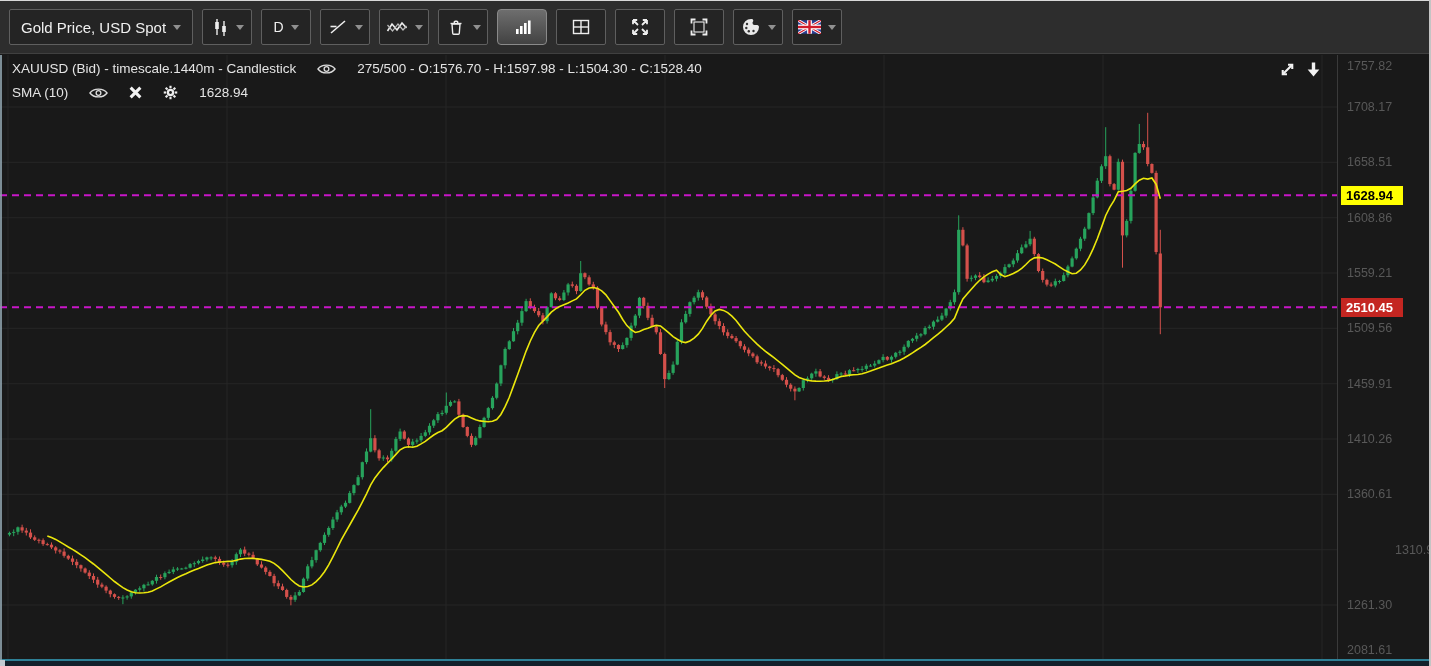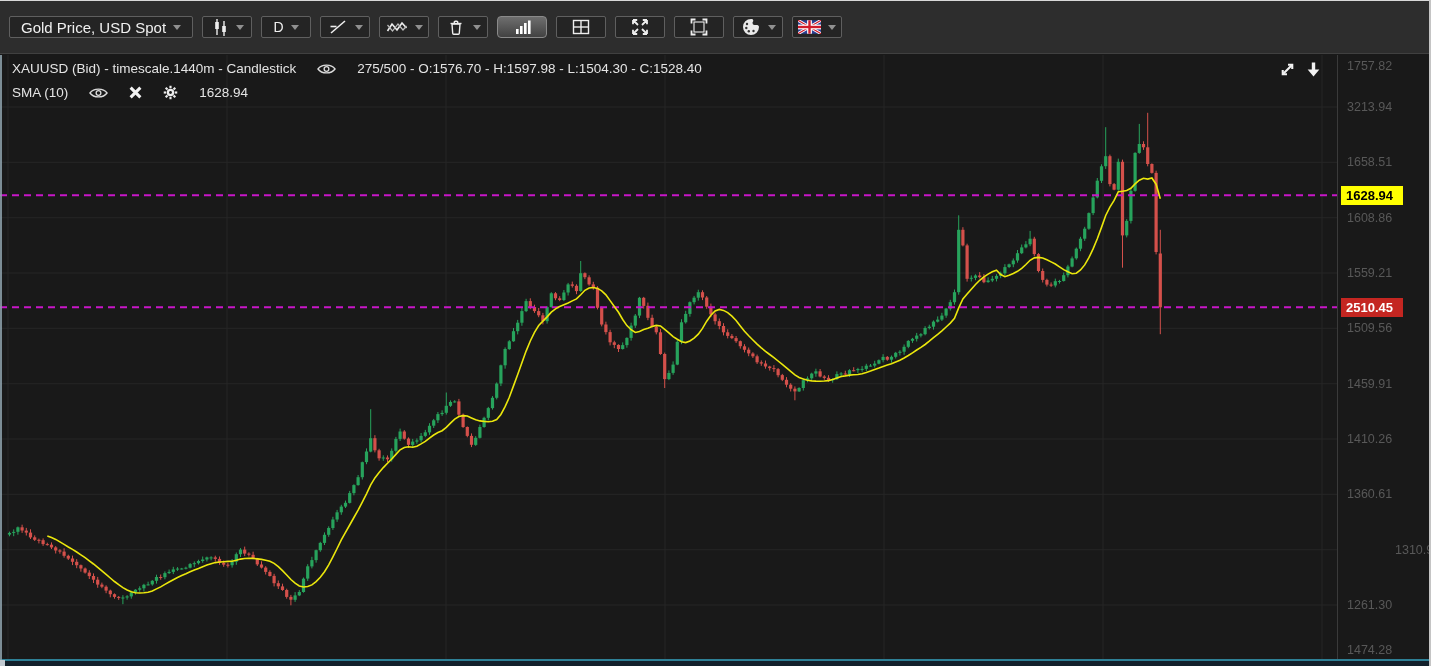--- a/index.html
+++ b/index.html
@@ -6,21 +6,21 @@
   .app{position:relative;width:1431px;height:666px;background:#191919;overflow:hidden;
        font-family:"Liberation Sans",sans-serif;-webkit-font-smoothing:antialiased;}
   
   .edge-top{position:absolute;left:0;top:0;width:1431px;height:1px;background:#d8d8d8;}
   .edge-right{position:absolute;left:1429px;top:0;width:2px;height:666px;background:#c4c4c4;}
   .edge-left{position:absolute;left:0;top:55px;width:2px;height:605px;background:#8ea2ad;opacity:.85;}
   .corner-bl{position:absolute;left:0;top:660px;width:5px;height:6px;background:#c2cad1;}
   
   .toolbar{position:absolute;left:0;top:1px;width:1431px;height:53px;background:#2d2d2d;
            border-bottom:1px solid #404040;display:flex;align-items:center;gap:9px;padding-left:9px;box-sizing:border-box;}
-  .tbtn{height:22px;background:#242424;border:1px solid #5f5f5f;border-radius:2px;
+  .tbtn{height:36px;background:#242424;border:1px solid #5f5f5f;border-radius:2px;
         display:flex;align-items:center;justify-content:center;gap:7px;color:#f0f0f0;cursor:pointer;box-sizing:border-box;}
   .tbtn.iconbtn{width:50px;}
   .tbtn.symbol{padding:0 11px;font-size:15px;white-space:nowrap;}
   .tbtn.active{background:linear-gradient(#6e6e6e,#424242);border-color:#8a8a8a;border-radius:4px;}
   .tbtn .tf{font-size:14px;color:#f0f0f0;}
   .chev{width:0;height:0;border-left:4.5px solid transparent;border-right:4.5px solid transparent;
         border-top:5.5px solid #909090;display:inline-block;}
   .tico{display:flex;align-items:center;}
   
   .chart-header{position:absolute;left:12px;top:61px;display:flex;flex-direction:column;gap:9px;z-index:5;}
@@ -788,31 +788,31 @@
       <svg width="17" height="17" viewBox="0 0 16 16">
           <path d="M6.4 1.5 h3.2 v6.5 h3.9 L8 14.6 2.5 8 h3.9 Z" fill="#f2f2f2"></path>
         </svg>
     </span>
   </div>
 
   <div class="axis-sep"></div>
   <div class="price-axis">
     <div id="axis-labels">
         <div class="axis-label" style="top: 59px;">1757.82</div>
-        <div class="axis-label" style="top: 100px;">3213.94</div>
+        <div class="axis-label" style="top: 100px;">1708.17</div>
         <div class="axis-label" style="top: 155.341px;">1658.51</div>
         <div class="axis-label" style="top: 210.671px;">1608.86</div>
         <div class="axis-label" style="top: 266.001px;">1559.21</div>
         <div class="axis-label" style="top: 321.331px;">1509.56</div>
         <div class="axis-label" style="top: 376.661px;">1459.91</div>
         <div class="axis-label" style="top: 431.991px;">1410.26</div>
         <div class="axis-label" style="top: 487.321px;">1360.61</div>
         <div class="axis-label" style="top: 542.651px; margin-left: 48px;">1310.96</div>
         <div class="axis-label" style="top: 597.992px;">1261.30</div>
-        <div class="axis-label" style="top: 643px;">1474.28</div>
+        <div class="axis-label" style="top: 643px;">2081.61</div>
       </div>
     <div id="sma-tag" class="tag yellow" style="top: 185.794px;">1628.94</div>
     <div id="price-tag" class="tag red" style="top: 297.836px;">2510.45</div>
   </div>
 
   <div class="bottom-teal"></div>
   <div class="bottom-navy"></div>
   <div class="edge-top"></div>
   <div class="edge-right"></div>
   <div class="edge-left"></div>

